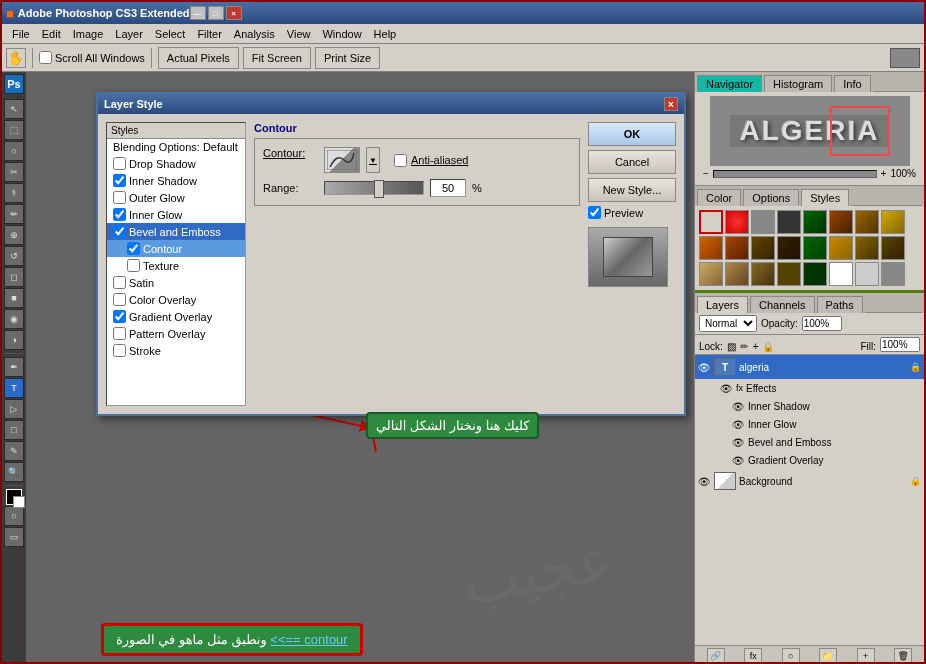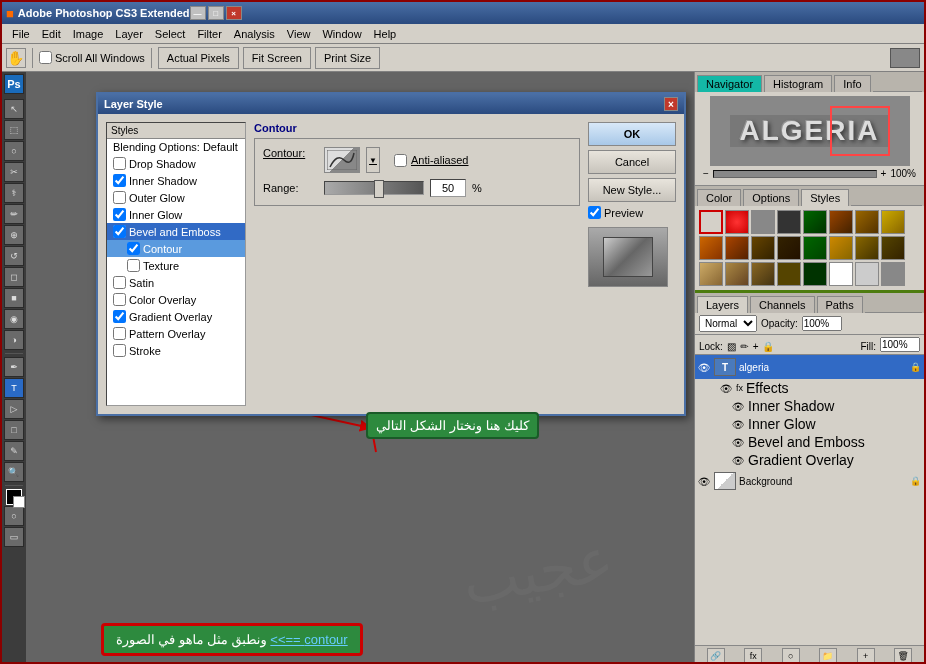--- a/index.html
+++ b/index.html
@@ -68,21 +68,21 @@
     #layers-controls .opacity-label { font-size: 10px; }
     #layers-lock { padding: 2px 4px; display: flex; align-items: flex-end; gap: 4px; border-bottom: 1px solid #888; font-size: 10px; }
     #layers-list { flex: 1; overflow-y: auto; }
     .layer-row { display: flex; align-items: center; padding: 1px 2px; height: 24px; gap: 3px; cursor: pointer; }
     .layer-row.active { background: #316ac5; color: white; }
     .layer-row .eye { width: 14px; height: 14px; display: flex; align-items: center; justify-content: center; font-size: 10px; }
     .layer-row .thumb { width: 22px; height: 18px; background: #aaa; border: 1px solid #666; }
     .layer-row .lname { font-size: 10px; flex: 1; }
     .effect-row { display: flex; align-items: center; padding: 1px 2px; height: 18px; gap: 3px; cursor: pointer; padding-left: 24px; }
     .effect-row .eye { width: 14px; height: 14px; display: flex; align-items: center; justify-content: center; font-size: 10px; }
-    .effect-row .ename { font-size: 14px; }
+    .effect-row .ename { font-size: 10px; }
     #layers-bottom { display: flex; align-items: center; justify-content: space-around; padding: 2px; border-top: 1px solid #888; background: #c8c4bc; }
     #layers-bottom .lbtn { width: 18px; height: 16px; background: #d4d0c8; border: 1px solid #888; display: flex; align-items: center; justify-content: center; font-size: 9px; cursor: pointer; }
 
     
     #layer-style-dialog { position: absolute; top: 20px; left: 70px; width: 590px; background: #d4d0c8; border: 2px solid #4a6fa5; box-shadow: 3px 3px 8px rgba(0,0,0,0.5); z-index: 100; }
     #dialog-titlebar { background: linear-gradient(to bottom, #4a6fa5, #2a4a7f); color: white; height: 20px; display: flex; align-items: center; padding: 0 6px; font-size: 11px; font-weight: bold; }
     #dialog-titlebar .close-x { margin-left: auto; width: 14px; height: 14px; background: #c0392b; border: 1px solid #888; display: flex; align-items: center; justify-content: center; cursor: pointer; font-size: 10px; color: white; }
     #dialog-content { display: flex; padding: 8px; gap: 8px; }
 
     

